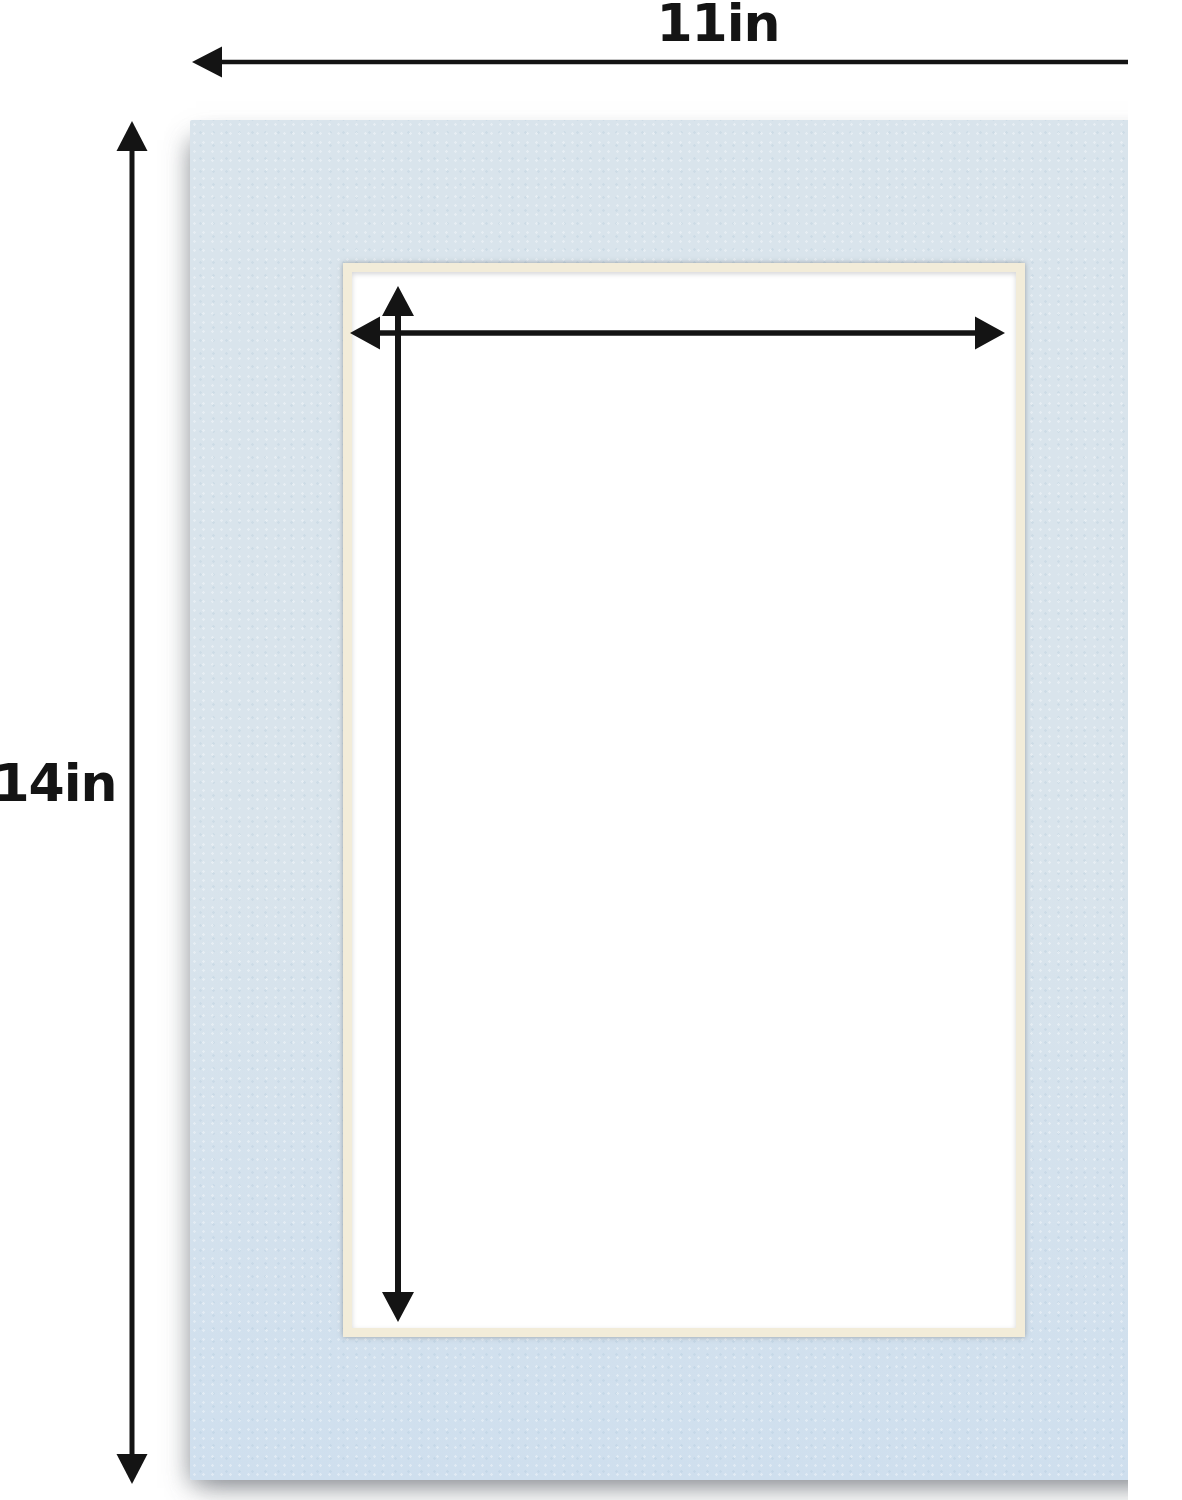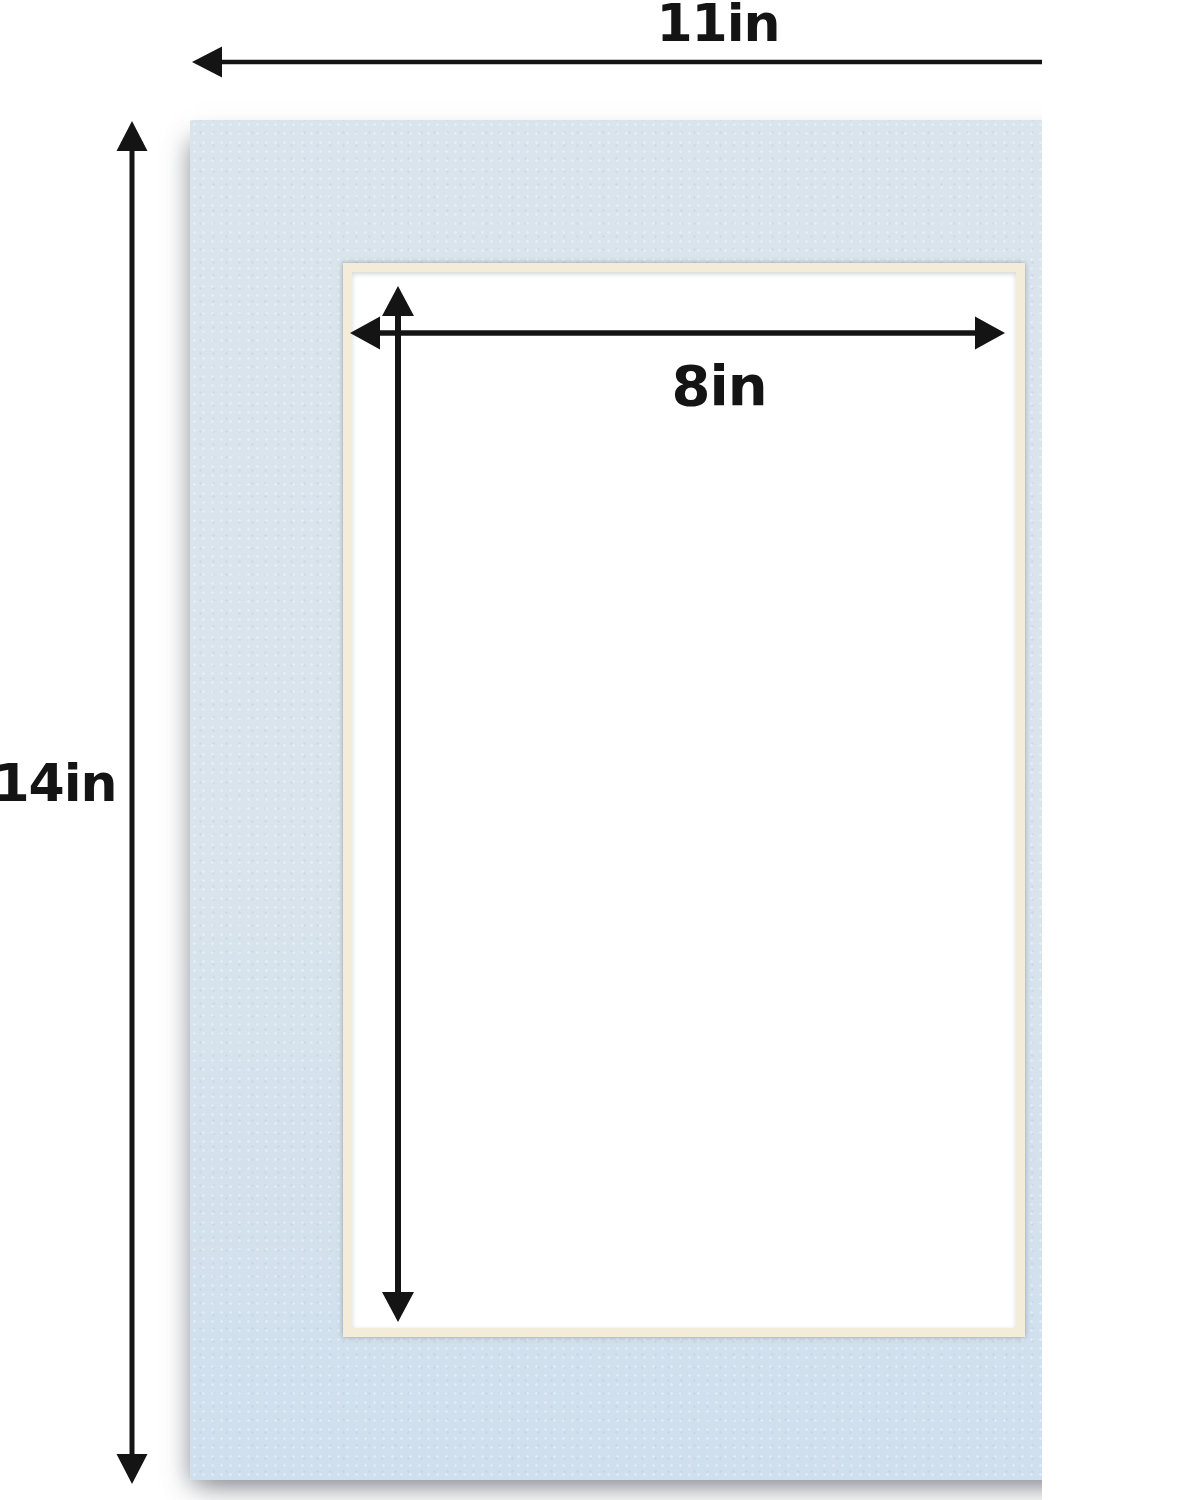--- a/index.html
+++ b/index.html
@@ -2,21 +2,21 @@
 <html style="--mat: #d9e4ec; --mat-deep: #cfdfee; --bevel: #f2ecd9; --arrow: #141414; --text: #141414; --background: #ffffff;"><head>
 <meta charset="utf-8">
 <style>
   html, body {
     margin: 0;
     padding: 0;
     background: #ffffff;
   }
   .canvas {
     position: relative;
-    width: 1042px;
+    width: 1128px;
     height: 1500px;
     background: var(--background, #ffffff);
     overflow: hidden;
     font-family: "DejaVu Sans", "Liberation Sans", sans-serif;
   }
   
   .mat {
     position: absolute;
     left: 190px;
     top: 120px;
@@ -111,16 +111,15 @@
       <line x1="398" y1="312" x2="398" y2="1296" stroke-width="6"></line>
       <polygon points="398,286 382,316 414,316"></polygon>
       <polygon points="398,1322 382,1292 414,1292"></polygon>
     </g>
   </svg>
 
   <div class="dim-label label-outer-width">11in</div>
 
   <div class="dim-label label-outer-height">14in</div>
 
-  <div class="dim-label label-opening-width">8in</div>
 
 
 </div>
 
 </body></html>

